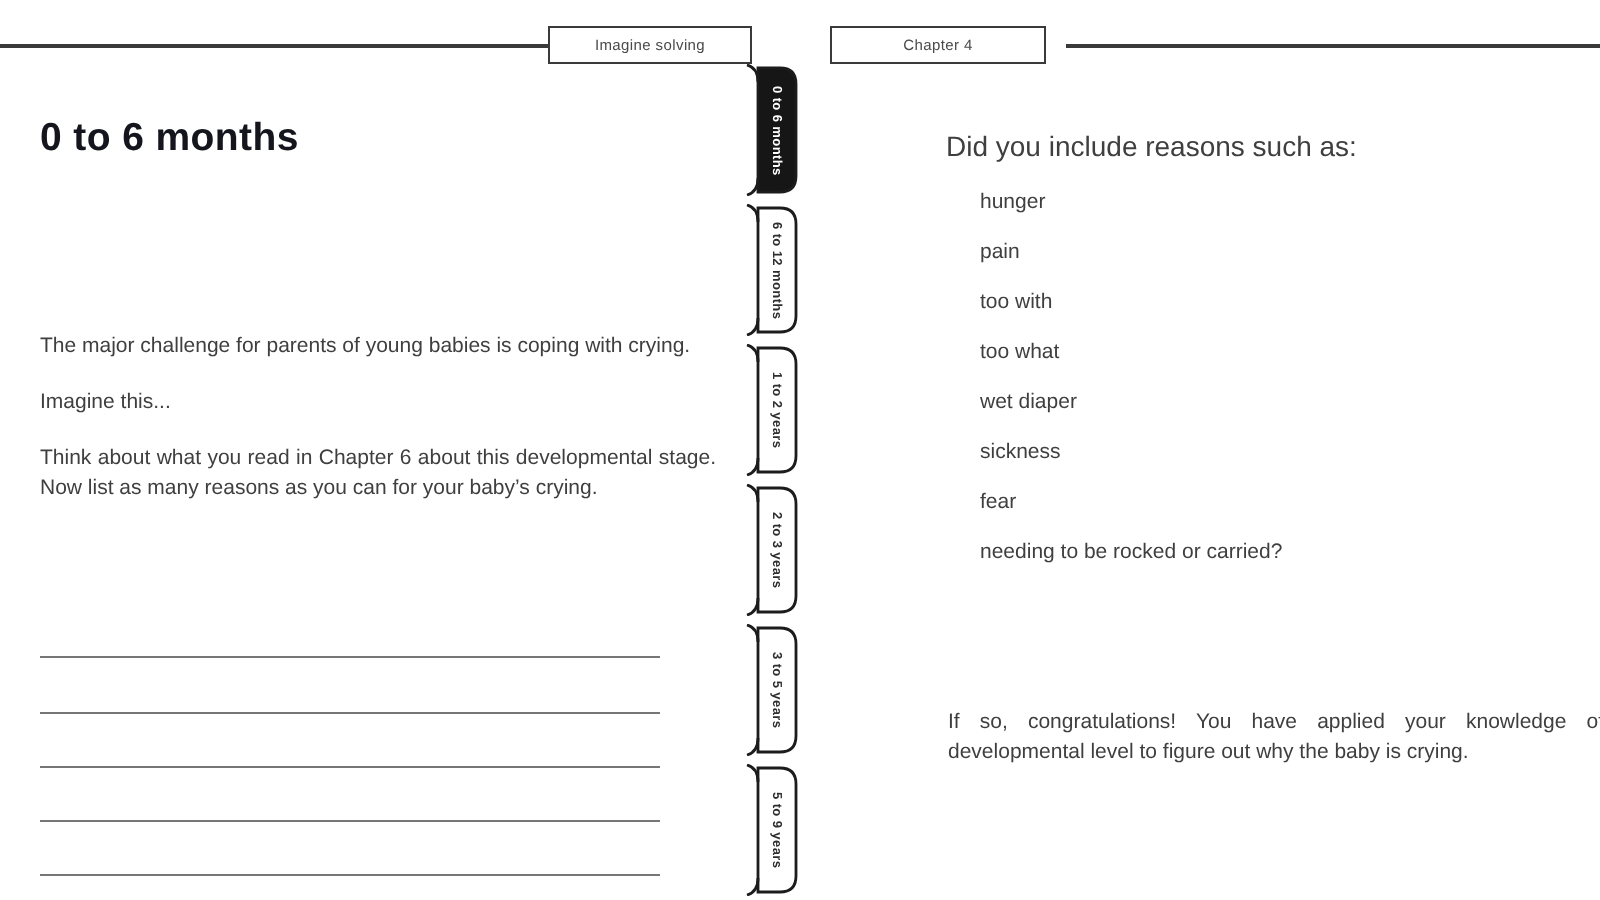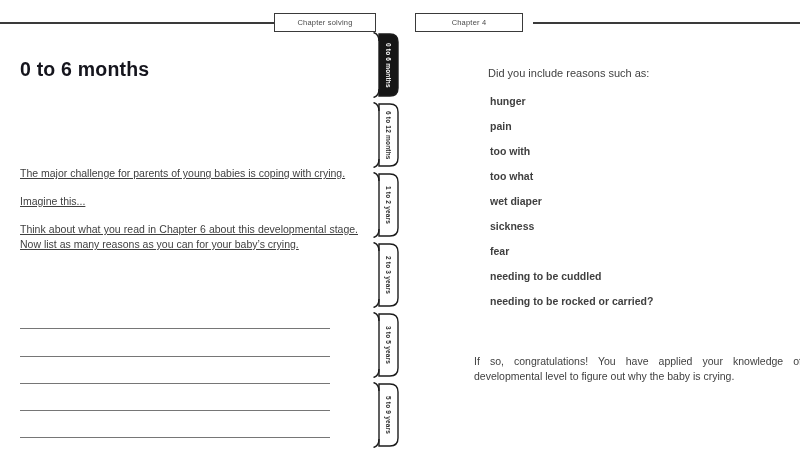--- a/index.html
+++ b/index.html
@@ -32,21 +32,21 @@
   .left-page  { position: absolute; left: 0; top: 0; width: 370px; height: 450px; }
   .page-title {
     position: absolute; left: 20px; top: 58px;
     font-size: 19.5px; font-weight: bold; color: #15151d;
     letter-spacing: 0.2px;
   }
   .body-copy {
     position: absolute; left: 20px; top: 166px; width: 338px;
     font-size: 10.5px; line-height: 15px; text-align: justify;
   }
-  .body-copy p { margin: 0 0 13px 0; text-decoration: underline; }
+  .body-copy p { margin: 0 0 13px 0; }
   .write-lines { position: absolute; left: 20px; top: 302px; width: 310px; }
   .write-line  { height: 26.3px; border-bottom: 1px solid #767676; }
 
   
   .tab-col { position: absolute; left: 372px; top: 0; width: 28px; height: 450px; }
   .tab {
     position: absolute; left: 0; width: 28px; height: 66px; cursor: pointer;
   }
   .tab svg { position: absolute; left: 0; top: 0; }
   .tab-body { fill: #ffffff; stroke: #1c1c1c; stroke-width: 1.4; }
@@ -57,36 +57,36 @@
     writing-mode: vertical-rl; text-orientation: mixed;
     display: flex; align-items: center; justify-content: center;
     font-size: 6.5px; font-weight: bold; color: #2e2e2e;
     letter-spacing: 0.2px; white-space: nowrap;
   }
   .tab.active .tab-label { color: #ffffff; }
 
   
   .right-page { position: absolute; left: 410px; top: 0; width: 390px; height: 450px; }
   .intro-text {
-    position: absolute; left: 78px; top: 66px;
-    font-size: 11px; line-height: 15px;
+    position: absolute; left: 63px; top: 66px;
+    font-size: 14px; line-height: 15px;
   }
   .reason-list { position: absolute; left: 80px; top: 94px; }
-  .reason-item { font-size: 10.5px; line-height: 15px; margin: 0 0 10px 0; font-weight: bold; }
+  .reason-item { font-size: 10.5px; line-height: 15px; margin: 0 0 10px 0; }
   .closing-text {
     position: absolute; left: 44px; top: 354px; width: 328px;
     font-size: 10.5px; line-height: 15px; text-align: justify; margin-left: 20px;
   }
 </style>
 </head>
 <body>
 
 <div class="hrule hrule-left"></div>
 <div class="runhead runhead-left">
-  <span>Chapter solving</span>
+  <span>Imagine solving</span>
 </div>
 <div class="runhead runhead-right">
   <span>Chapter 4</span>
 </div>
 <div class="hrule hrule-right"></div>
 
 <div class="left-page">
   <div class="page-title">0 to 6 months</div>
 
   <div class="body-copy">
@@ -160,18 +160,17 @@
   <div class="intro-text">Did you include reasons such as:</div>
 
   <div class="reason-list">
     <p class="reason-item">hunger</p>
     <p class="reason-item">pain</p>
     <p class="reason-item">too with</p>
     <p class="reason-item">too what</p>
     <p class="reason-item">wet diaper</p>
     <p class="reason-item">sickness</p>
     <p class="reason-item">fear</p>
-    <p class="reason-item">needing to be cuddled</p>
     <p class="reason-item">needing to be rocked or carried?</p>
   </div>
 
   <div class="closing-text">If so, congratulations! You have applied your knowledge of developmental level to figure out why the baby is crying.</div>
 </div>
 
 </body></html>

